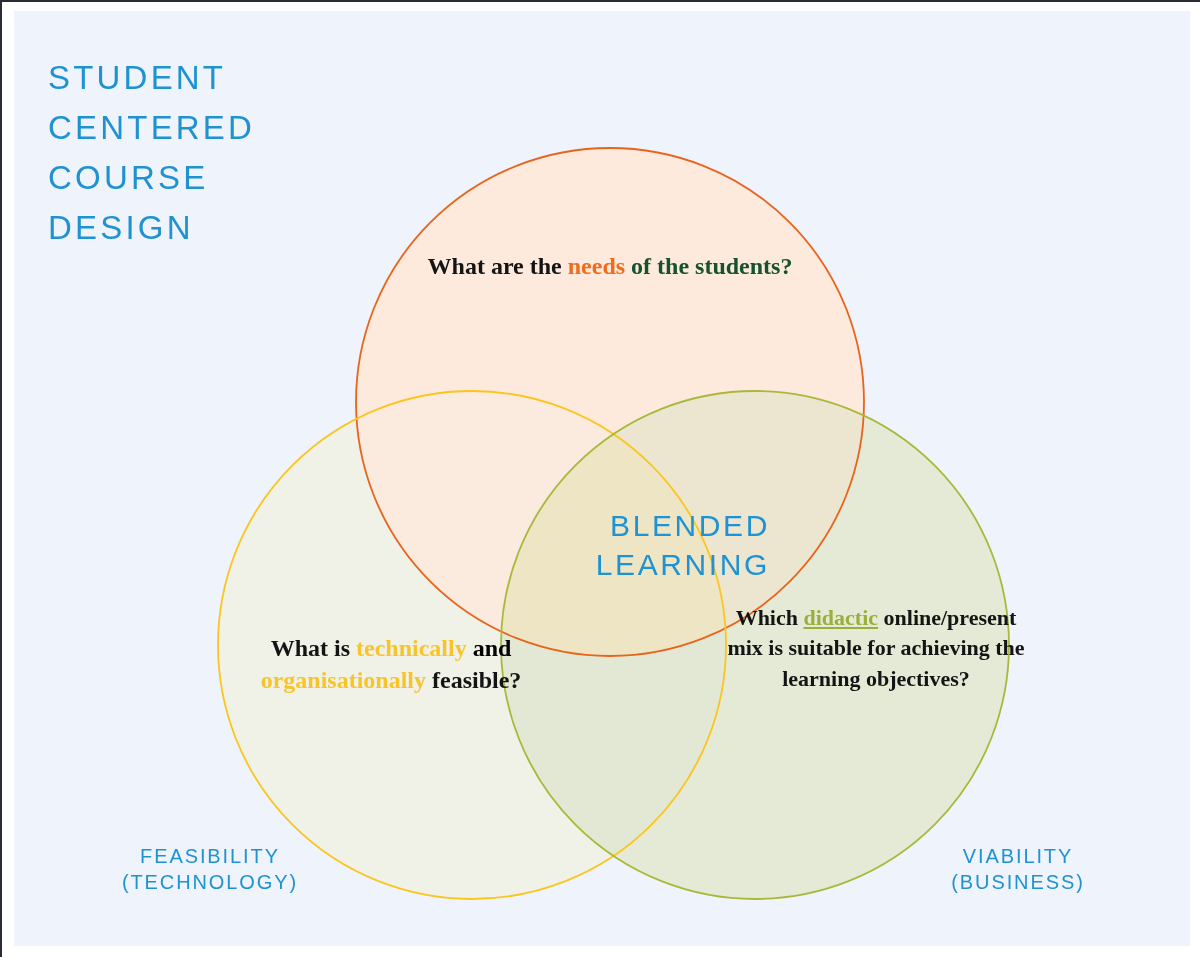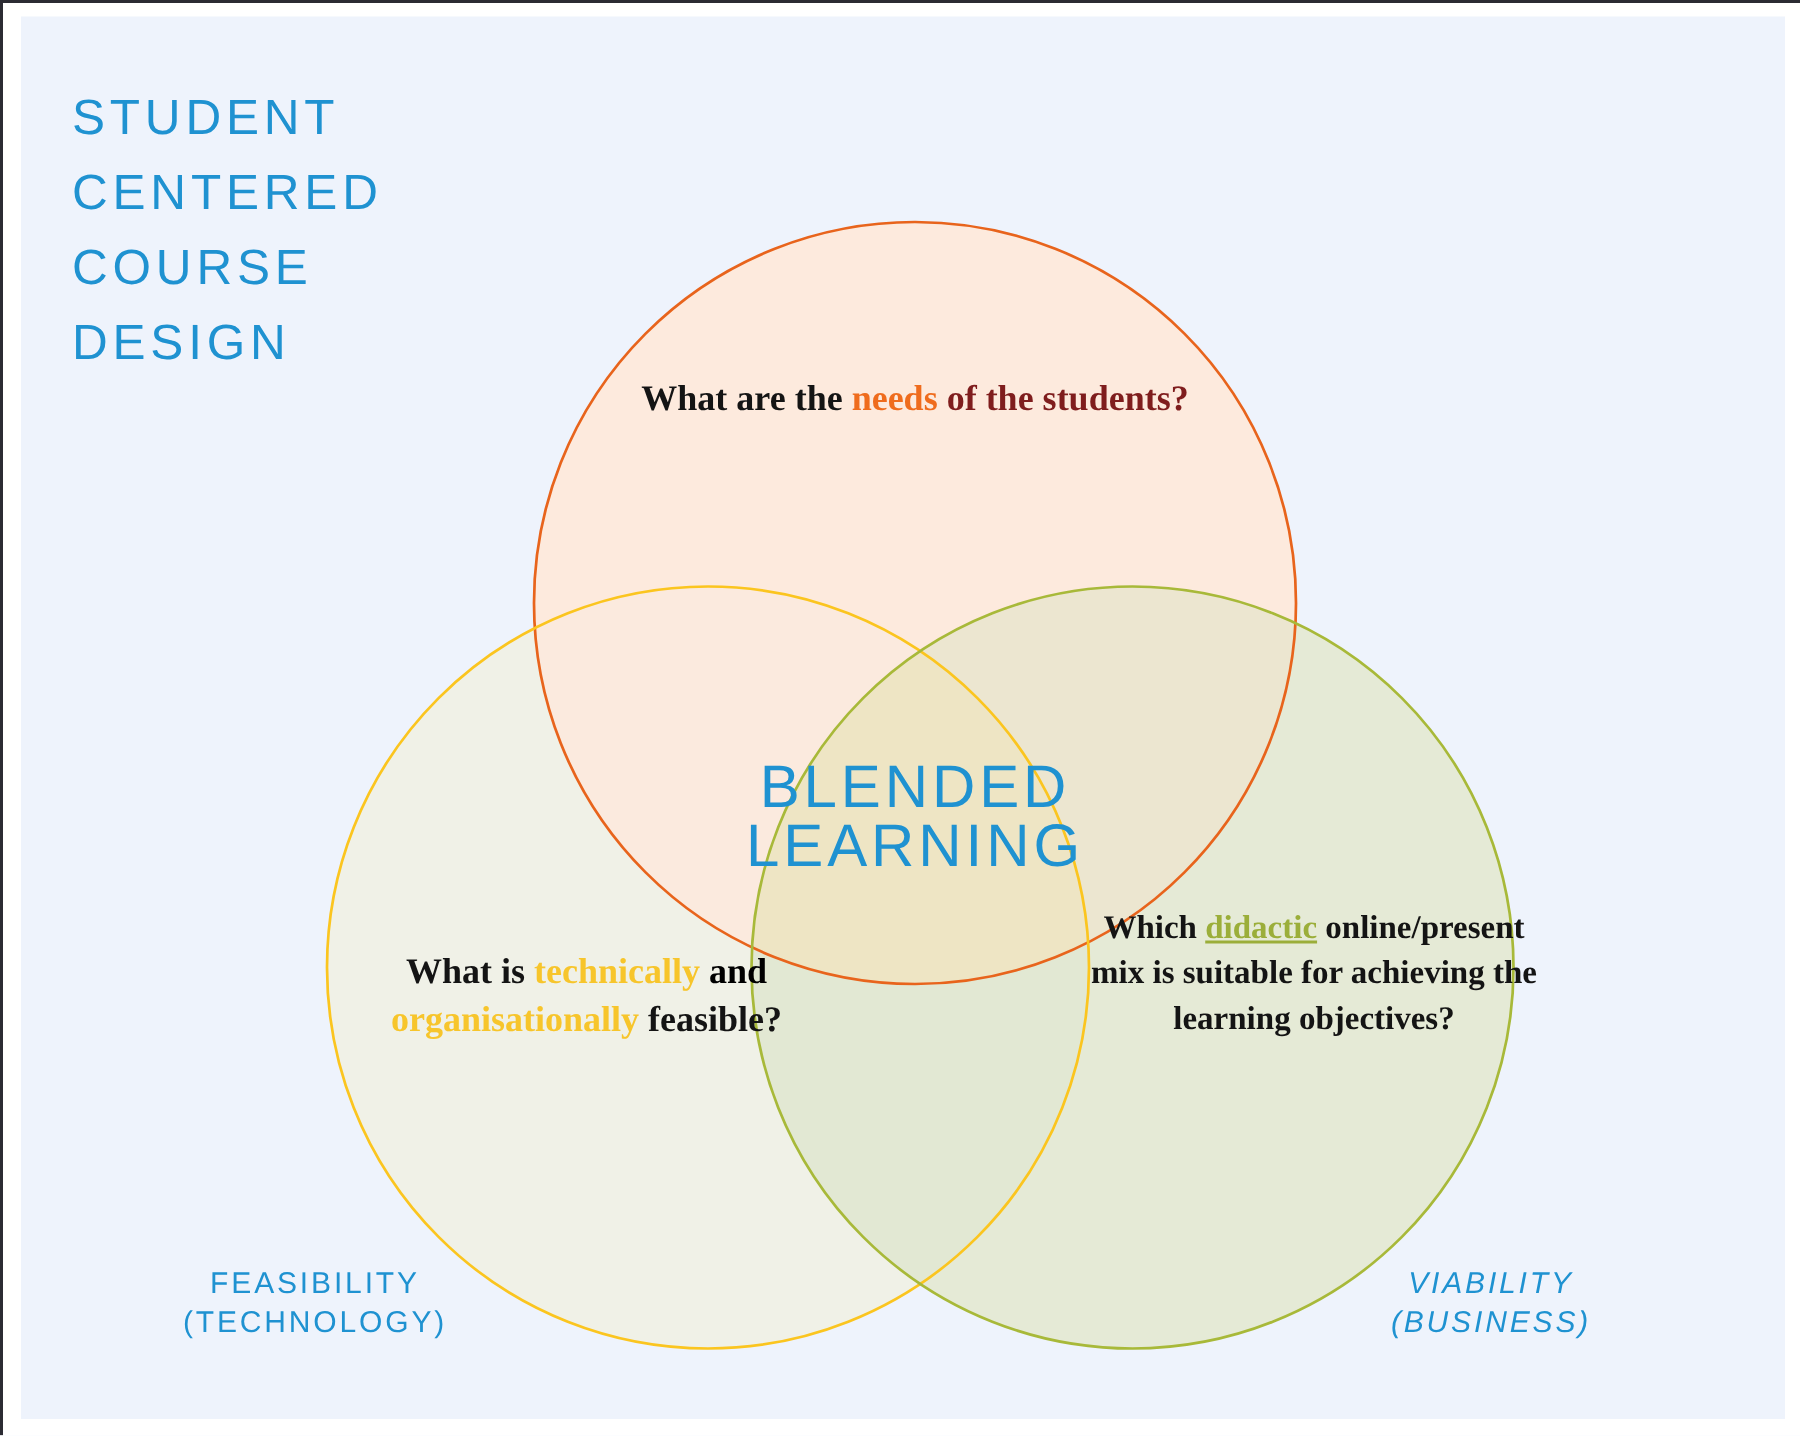--- a/index.html
+++ b/index.html
@@ -74,24 +74,23 @@
     left: 382px;
     top: 45px;
     width: 400px;
   }
   #label-feasibility {
     left:  10px;
     top: 832px;
     width: 372px;
   }
   #label-viability {
-    left: 800px;
+    left: 824px;
     top: 832px;
     width: 360px;
-    font-style: italic;
   }
 
   
   .body-copy {
     position: absolute;
     font-family: "Liberation Serif", serif;
     font-weight: 700;
     color: #141414;
     text-align: center;
     line-height: 1.33;
@@ -115,23 +114,23 @@
     font-size: 22px;
     line-height: 1.38;
   }
 
   
   #center-label {
     position: absolute;
     left: 436px;
     top: 495px;
     width: 320px;
-    text-align: center;
+    text-align: right;
     color: #1f92d1;
-    font-size: 40px;
+    font-size: 30px;
     line-height: 39px;
     letter-spacing: 2.6px;
     white-space: pre-line;
   }
 </style>
 </head>
 <body>
 
 <div id="canvas">
 
@@ -183,21 +182,21 @@
     <div id="title">STUDENT
 CENTERED
 COURSE
 DESIGN</div>
 
     <div class="corner-label" id="label-feasibility">FEASIBILITY
 (TECHNOLOGY)</div>
     <div class="corner-label" id="label-viability">VIABILITY
 (BUSINESS)</div>
 
-    <div class="body-copy" id="copy-top"><span style="color: rgb(20, 20, 20);">What are the </span><span style="color: rgb(239, 108, 29); margin-top: 33px;">needs</span><span style="color: #7f1d1d;"> of the students?</span></div>
+    <div class="body-copy" id="copy-top"><span style="color: rgb(20, 20, 20);">What are the </span><span style="color: rgb(239, 108, 29); margin-top: 33px;">needs</span><span style="color: #14532d;"> of the students?</span></div>
 
     <div class="body-copy" id="copy-left"><span style="color: rgb(20, 20, 20);">What is </span><span style="color: rgb(247, 197, 43);">technically</span><span style="color: #000000;"> and </span><span style="color: rgb(247, 197, 43);">organisationally</span><span style="color: rgb(20, 20, 20);"> feasible?</span></div>
 
     <div class="body-copy" id="copy-right"><span style="color: rgb(20, 20, 20);">Which </span><span style="color: rgb(155, 174, 58); text-decoration: underline;">didactic</span><span style="color: rgb(20, 20, 20);"> online/present mix is suitable for achieving the learning objectives?</span></div>
 
     <div id="center-label">BLENDED
 LEARNING</div>
 
   </div>
 </div>

